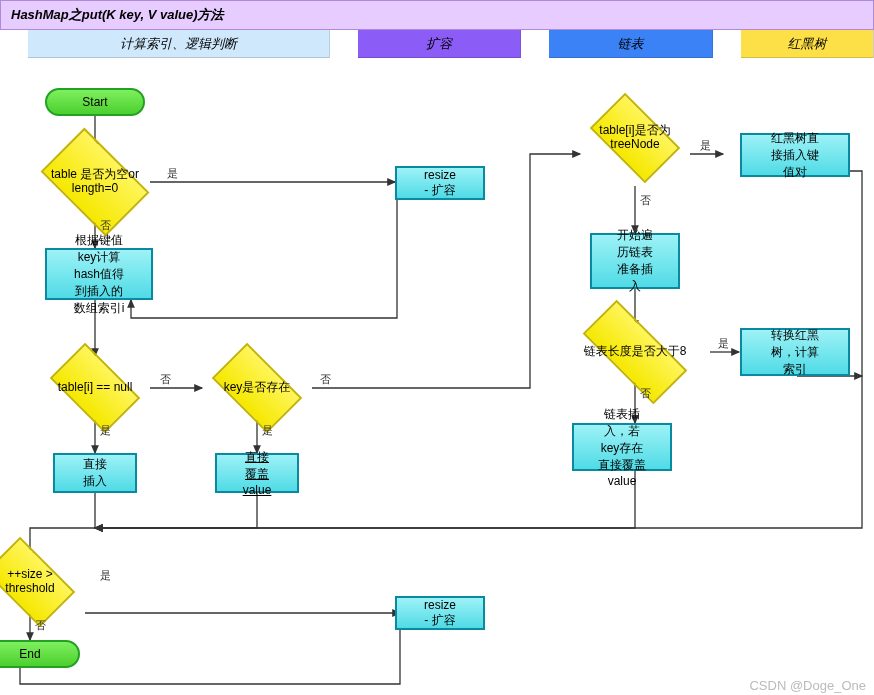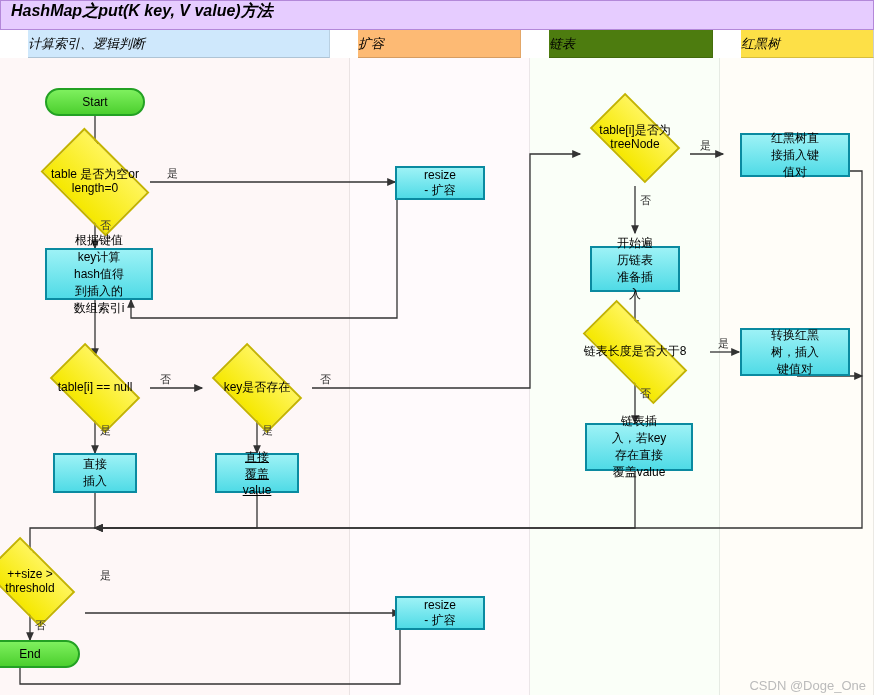--- a/index.html
+++ b/index.html
@@ -1,34 +1,34 @@
 <!DOCTYPE html>
 <html><head>
 <meta charset="utf-8">
 <style>
   * { box-sizing: border-box; }
   html,body { margin:0; padding:0; font-family: "Microsoft YaHei", Arial, sans-serif; background:#fff; }
   .wrap { width:874px; height:695px; position:relative; }
   .title-bar {
     height:30px; background:#e6ccff; border:1px solid #b388d9;
-    font-weight:bold; font-style:italic; font-size:16px;
-    display:flex; align-items:flex-start; padding-left:10px;
+    font-weight:bold; font-style:italic; font-size:13px;
+    display:flex; align-items:center; padding-left:10px;
   }
   .col-headers { display:flex; height:28px; }
   .col-h {
-    font-style:italic; font-size:13px;
+    text-align:center; font-style:italic; font-size:13px;
     line-height:28px; border-bottom:1px solid rgba(0,0,0,0.15);
     border-right:1px solid rgba(0,0,0,0.1);
     margin-left:28px;
   }
   .c1 { width:350px; background:#cfe8fc; }
-  .c2 { width:189px; background:#fdba74; }
-  .c3 { width:190px; background:#4d7c0f; }
+  .c2 { width:189px; background:#8b5cf6; }
+  .c3 { width:190px; background:#3b82f6; }
   .c4 { width:154px; background:#fde047; border-right:1px solid #ccc; }
-  .lanes { position:relative; height:637px; display:flex; }
+  .lanes { position:relative; height:637px; display:flex;align-items:center; }
   .lane { border-right:1px solid rgba(0,0,0,0.08); }
   .l1 { width:350px; background:#fef7f7; }
   .l2 { width:180px; background:#fffafc; }
   .l3 { width:190px; background:#fafff8; }
   .l4 { width:154px; background:#fffdf8; }
   svg.overlay { position:absolute; left:0; top:0; width:874px; height:637px; pointer-events:none; }
 
   .node { position:absolute; font-size:12px; text-align:center; }
   .terminator {
     width:100px; height:28px; border:2px solid #23a123; border-radius:14px;
@@ -164,38 +164,38 @@
       <span>resize - 扩容</span>
     </div>
 
     <div class="node diamond" style="left:580px; top:48px;">
       <div class="shape"></div>
       <div class="txt">table[i]是否为treeNode</div>
     </div>
     <span class="lbl" style="left:700px; top:80px;">是</span>
     <span class="lbl" style="left:640px; top:135px;">否</span>
 
-    <div class="node process" style="left:590px; top:188px; width:90px; height:46px;">
+    <div class="node process" style="left:590px; top:175px; width:90px; height:56px;">
       <span>开始遍历链表准备插入</span>
     </div>
 
     <div class="node diamond wide" style="left:560px; top:262px;">
       <div class="shape"></div>
       <div class="txt">链表长度是否大于8</div>
     </div>
     <span class="lbl" style="left:718px; top:278px;">是</span>
     <span class="lbl" style="left:640px; top:328px;">否</span>
 
-    <div class="node process" style="left:585px; top:365px; width:108px; height:48px;">
+    <div class="node process" style="left:572px; top:365px; width:100px; height:48px;">
       <span>链表插入，若key存在直接覆盖value</span>
     </div>
 
     <div class="node process" style="left:740px; top:75px; width:110px; height:44px;">
       <span>红黑树直接插入键值对</span>
     </div>
     <div class="node process" style="left:740px; top:270px; width:110px; height:48px;">
-      <span>转换红黑树，插入键值对</span>
+      <span>转换红黑树，计算索引</span>
     </div>
 
   </div>
 
   <div class="watermark">CSDN @Doge_One</div>
 </div>
 
 </body></html>

